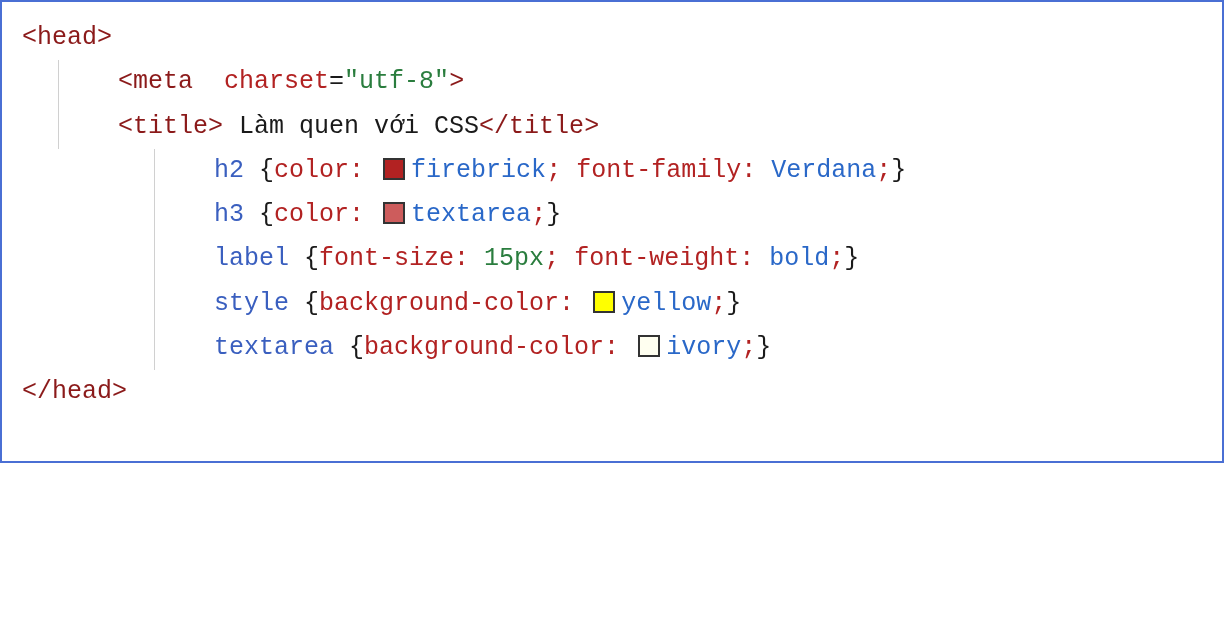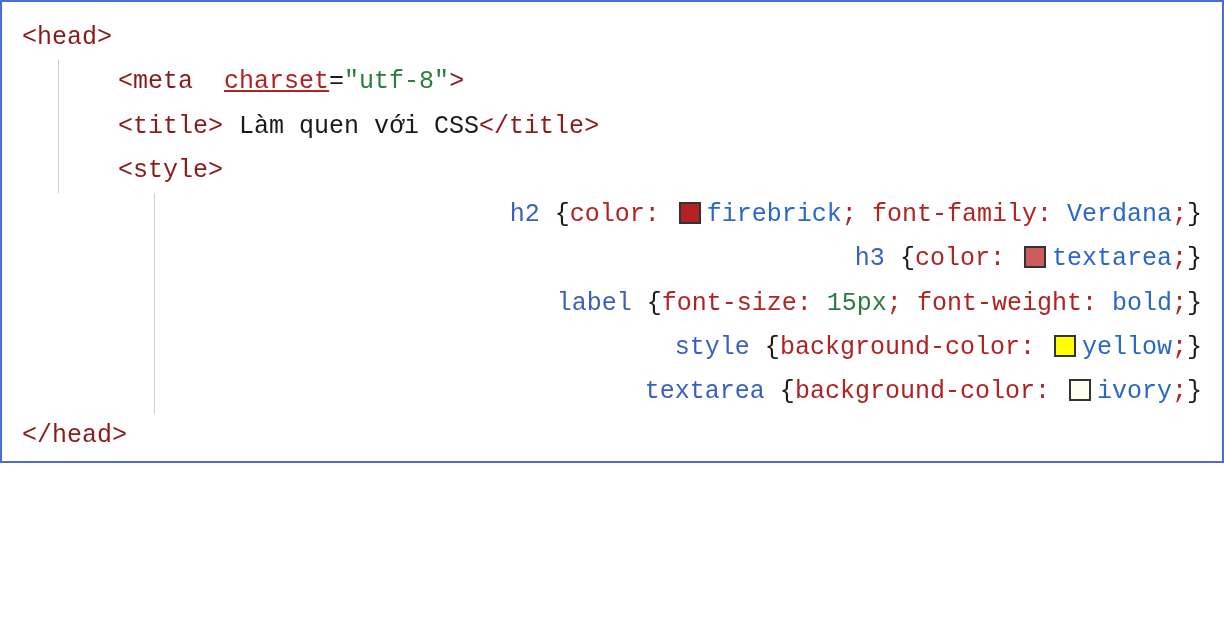--- a/index.html
+++ b/index.html
@@ -13,41 +13,41 @@
     }
     .code-frame {
       width: 1224px;
       height: 463px;
       border: 2px solid #4a6fd4;
       padding: 14px 20px 14px 20px;
       background: #fff;
     }
     .line { white-space: pre; }
     .ind1 { padding-left: 96px; position: relative; }
-    .ind2 { padding-left: 192px; position: relative; text-align: right; }
+    .ind2 { padding-left: 192px; position: relative; }
     .guide::before {
       content: "";
       position: absolute;
       left: 36px;
       top: 0;
       bottom: 0;
       width: 1px;
       background: #d0d0d0;
     }
     .guide2::before {
       content: "";
       position: absolute;
       left: 132px;
       top: 0;
       bottom: 0;
       width: 1px;
       background: #d0d0d0;
     }
     .bracket { color: #8b1a1a; }
-    .attr  { color: #b22222; text-decoration: underline; }
+    .attr  { color: #b22222; }
     .eq    { color: #1a1a1a; }
     .str   { color: #2a7d3e; }
     .text  { color: #1a1a1a; margin-left: 16px; }
     .sel   { color: #3a5fbf; }
     .brace { color: #1a1a1a; }
     .prop  { color: #b22222; }
     .colon { color: #b22222; }
     .val   { color: #2a68c8; }
     .num   { color: #2a7d3e; }
     .semi  { color: #b22222; }
@@ -68,21 +68,20 @@
 <body>
 
 <div class="code-frame">
 
   <div class="line"><span class="bracket">&lt;</span><span class="bracket">head</span><span class="bracket">&gt;</span></div>
 
   <div class="line ind1 guide"><span class="bracket">&lt;</span><span class="bracket">meta</span><span class="text"> </span><span class="attr">charset</span><span class="eq">=</span><span class="str">"utf-8"</span><span class="bracket">&gt;</span></div>
 
   <div class="line ind1 guide"><span class="bracket">&lt;</span><span class="bracket">title</span><span class="bracket">&gt;</span><span class="text">Làm quen với CSS</span><span class="bracket">&lt;/</span><span class="bracket">title</span><span class="bracket">&gt;</span></div>
 
-  <div class="line ind1 guide"><span class="bracket">&lt;</span><span class="bracket">style</span><span class="bracket">&gt;</span></div>
 
   <div class="line ind2 guide guide2"><span class="sel">h2</span><span> </span><span class="brace">{</span><span class="prop">color</span><span class="colon">:</span><span> </span><span class="swatch sw-firebrick"></span><span class="val">firebrick</span><span class="semi">;</span><span> </span><span class="prop">font-family</span><span class="colon">:</span><span> </span><span class="val">Verdana</span><span class="semi">;</span><span class="brace">}</span></div>
 
   <div class="line ind2 guide guide2"><span class="sel">h3</span><span> </span><span class="brace">{</span><span class="prop">color</span><span class="colon">:</span><span> </span><span class="swatch sw-indianred"></span><span class="val">textarea</span><span class="semi">;</span><span class="brace">}</span></div>
 
   <div class="line ind2 guide guide2"><span class="sel">label</span><span> </span><span class="brace">{</span><span class="prop">font-size</span><span class="colon">:</span><span> </span><span class="num">15px</span><span class="semi">;</span><span> </span><span class="prop">font-weight</span><span class="colon">:</span><span> </span><span class="val">bold</span><span class="semi">;</span><span class="brace">}</span></div>
 
   <div class="line ind2 guide guide2"><span class="sel">style</span><span> </span><span class="brace">{</span><span class="prop">background-color</span><span class="colon">:</span><span> </span><span class="swatch sw-yellow"></span><span class="val">yellow</span><span class="semi">;</span><span class="brace">}</span></div>
 
   <div class="line ind2 guide guide2"><span class="sel">textarea</span><span> </span><span class="brace">{</span><span class="prop">background-color</span><span class="colon">:</span><span> </span><span class="swatch sw-ivory"></span><span class="val">ivory</span><span class="semi">;</span><span class="brace">}</span></div>

